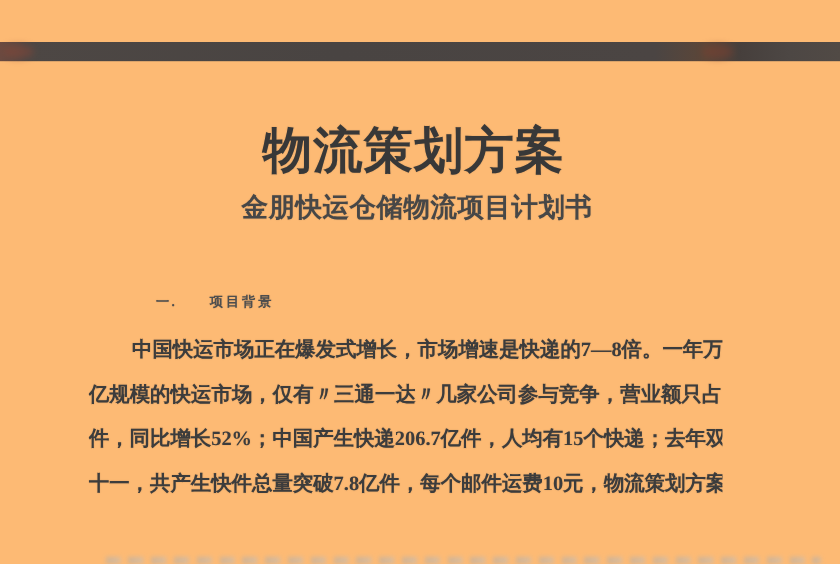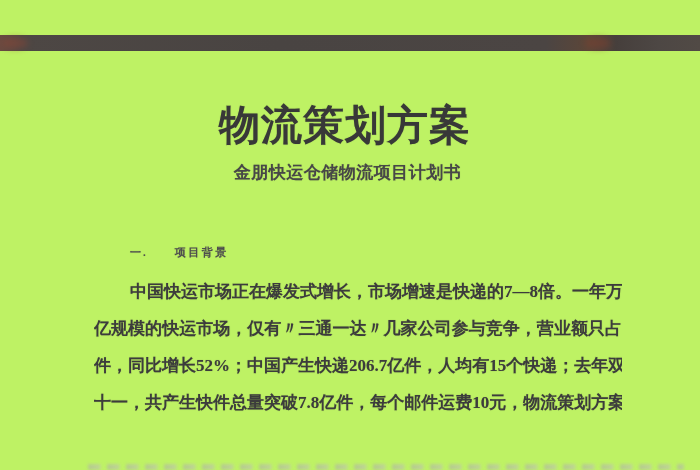--- a/index.html
+++ b/index.html
@@ -1,56 +1,56 @@
 <!DOCTYPE html>
 <html><head>
 <meta charset="utf-8">
 <style>
   html,body{margin:0;padding:0;}
   body{
     width:700px;height:470px;position:relative;overflow:hidden;
     background:#fefefe;
     font-family:"Liberation Serif","DejaVu Serif",serif;
   }
-  .page{position:absolute;inset:0;background:#bef264;padding-left:17px;}
+  .page{position:absolute;inset:0;background:#fdba74;padding-left:17px;}
   
   .top-band{
     position:absolute;left:0;top:35px;width:700px;height:16px;
     background:linear-gradient(90deg,
       #6a4a40 0%, #4d4744 3%, #494442 40%, #4b4543 78%,
       #5c4638 84%, #463f3c 88%, #4d4744 94%, #514a45 100%);
   }
   .top-band .smudge{position:absolute;top:2px;width:26px;height:12px;border-radius:50%;
     filter:blur(3px);opacity:.5;}
   .smudge.left{left:2px;background:#8a4636;}
   .smudge.right{left:585px;background:#7d4030;}
   .doc-title{
     position:absolute;left:0;right:10px;top:99px;height:52px;
     text-align:center;font-size:41px;line-height:52px;
     color:#383838;font-weight:600;letter-spacing:1px;
     text-shadow:0 0 1px rgba(40,40,40,.35);
     white-space:nowrap;
   }
   .doc-subtitle{
     position:absolute;left:0;right:5px;top:161px;height:24px;
-    text-align:center;font-size:17px;line-height:24px;
+    text-align:center;font-size:22px;line-height:24px;
     color:#474747;font-weight:bold;letter-spacing:.5px;
     text-shadow:0 0 1px rgba(60,60,60,.3);
     white-space:nowrap;
   }
   .section-heading{
     position:absolute;left:130px;top:241px;height:22px;
     font-size:11px;line-height:22px;color:#4e4e4e;font-weight:600;
     text-shadow:0 0 1px rgba(70,70,70,.3);
     white-space:nowrap;
   }
   .section-heading .sec-no{display:inline-block;margin-right:27px;letter-spacing:2px;}
   .section-heading .sec-title{letter-spacing:2.5px;}
   .body-text{
-    position:absolute;left:94px;top:273px;width:528px;
+    position:absolute;left:74px;top:273px;width:528px;
     font-size:17px;line-height:37px;color:#3c3c3c;font-weight:600;
     text-shadow:0 0 1px rgba(50,50,50,.35);
   }
   .body-line{
     text-align:justify;text-align-last:justify;
     height:37px;overflow:hidden;white-space:nowrap;
   }
   .body-line.indent{padding-left:36px;width:492px;}
   
   .cutoff-remnant{

